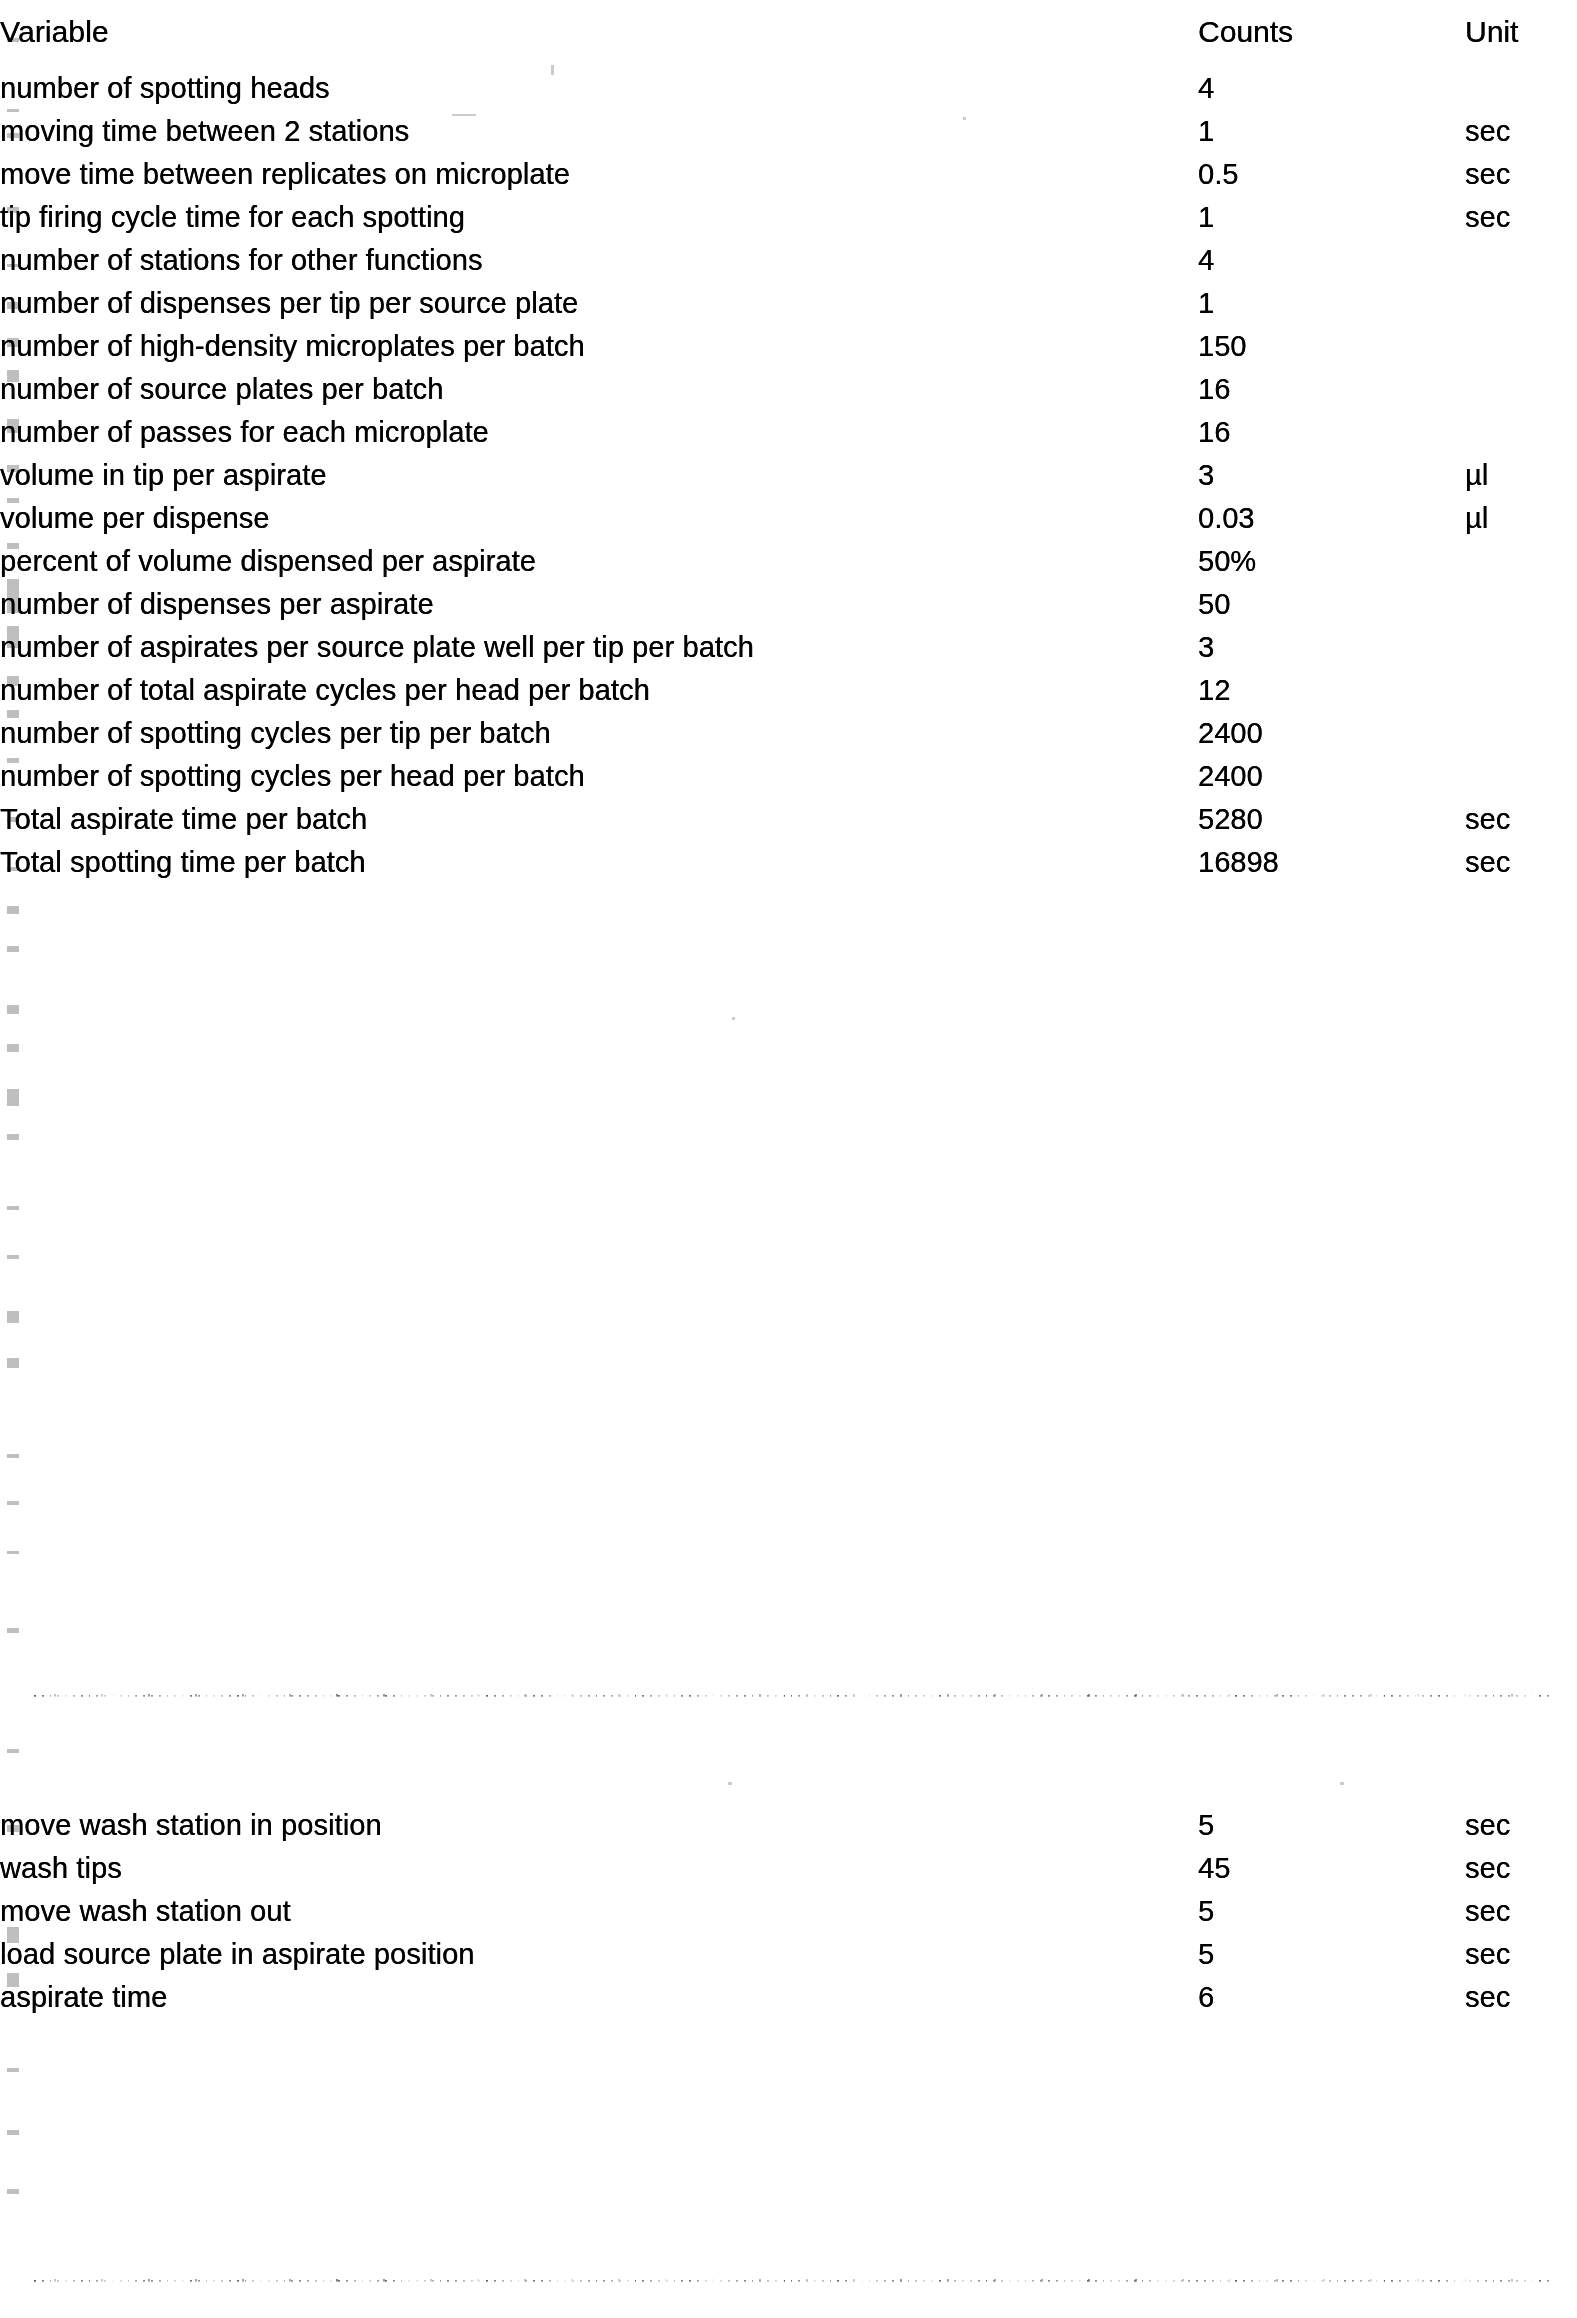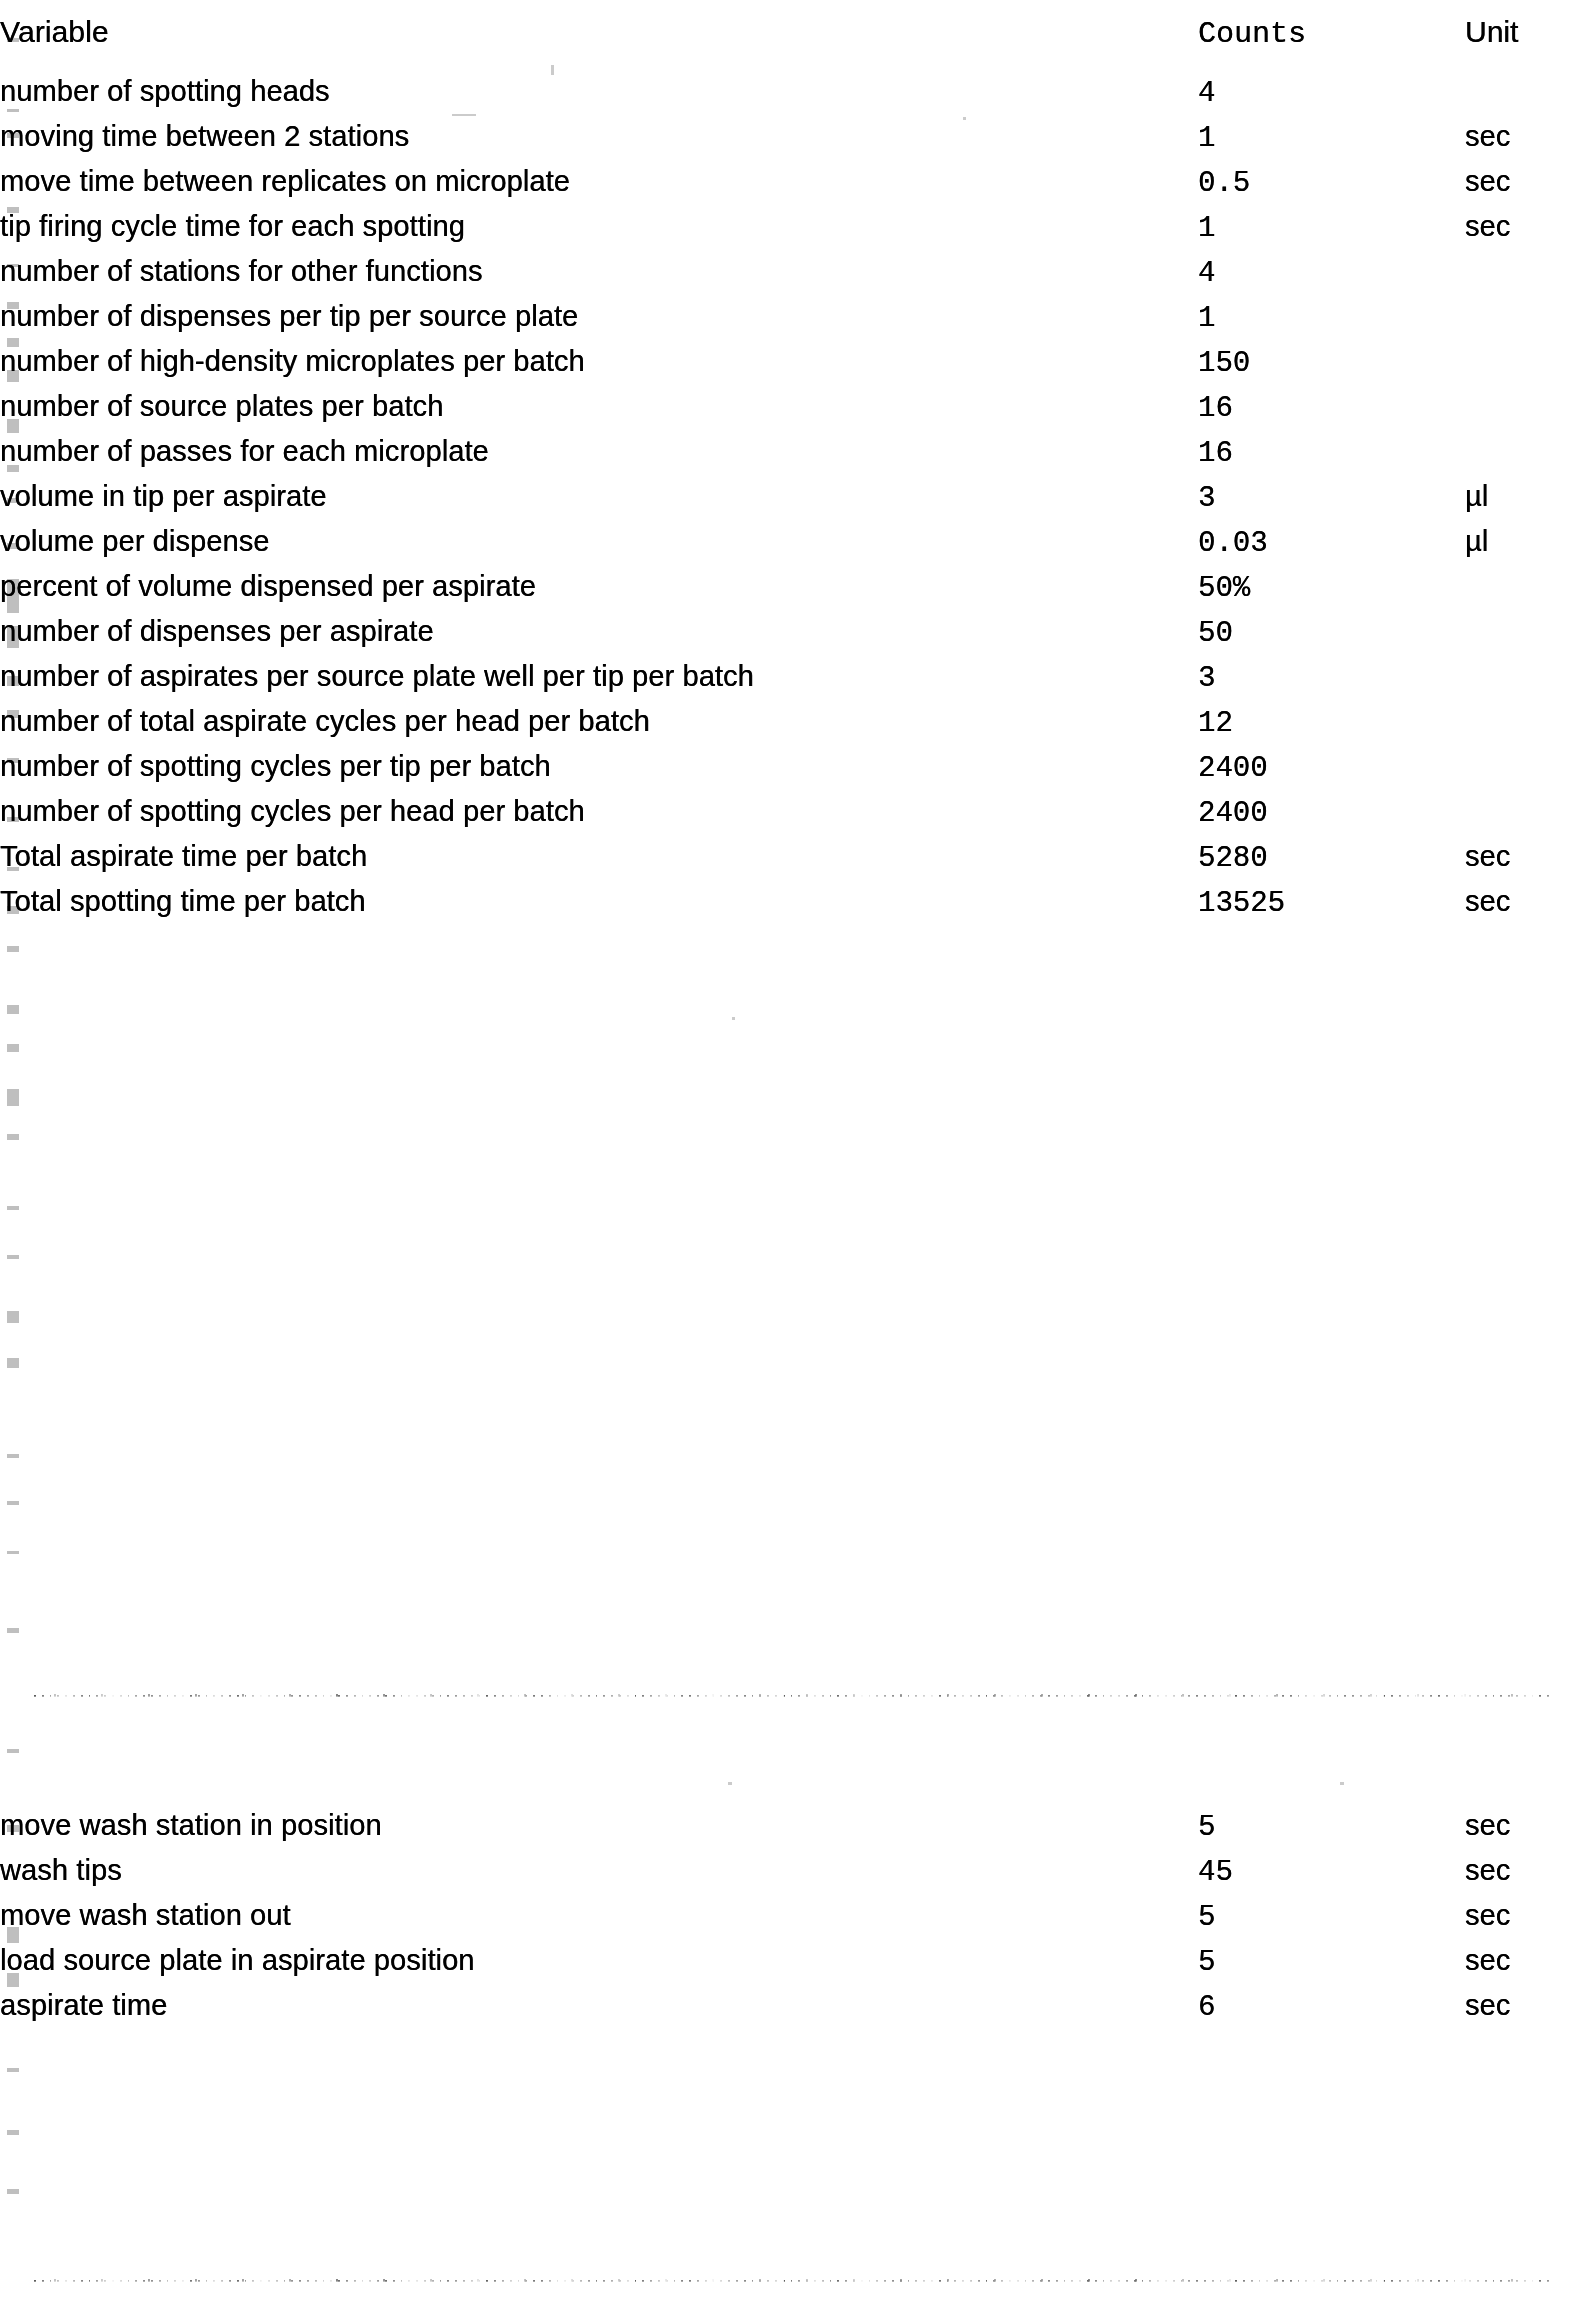--- a/index.html
+++ b/index.html
@@ -93,21 +93,20 @@
   .cell-label {
     padding-left: 41px;
     font-size: 29px;
     line-height: 43px;
     letter-spacing: 0.1px;
   }
   .cell-count {
     padding-left: 6.9px;
     font-size: 29px;
     line-height: 43px;
-    font-family: Liberation Mono, monospace;
   }
   .cell-unit {
     padding-left: 6.9px;
     font-size: 29px;
     line-height: 43px;
   }
 
   .head-row .cell-label,
   .head-row .cell-count,
   .head-row .cell-unit {
@@ -280,21 +279,21 @@
         <td class="cell-count ink">2400</td>
         <td class="cell-unit ink"></td>
       </tr>
       <tr>
         <td class="cell-label ink">Total aspirate time per batch</td>
         <td class="cell-count ink">5280</td>
         <td class="cell-unit ink">sec</td>
       </tr>
       <tr>
         <td class="cell-label ink">Total spotting time per batch</td>
-        <td class="cell-count ink">13525</td>
+        <td class="cell-count ink">16898</td>
         <td class="cell-unit ink">sec</td>
       </tr>
     </tbody>
   </table>
 
   <div class="dot-rule" style="top:1694px;"></div>
 
   <table class="doc-table" id="table-aspirate">
     <colgroup>
       <col class="c-label">

